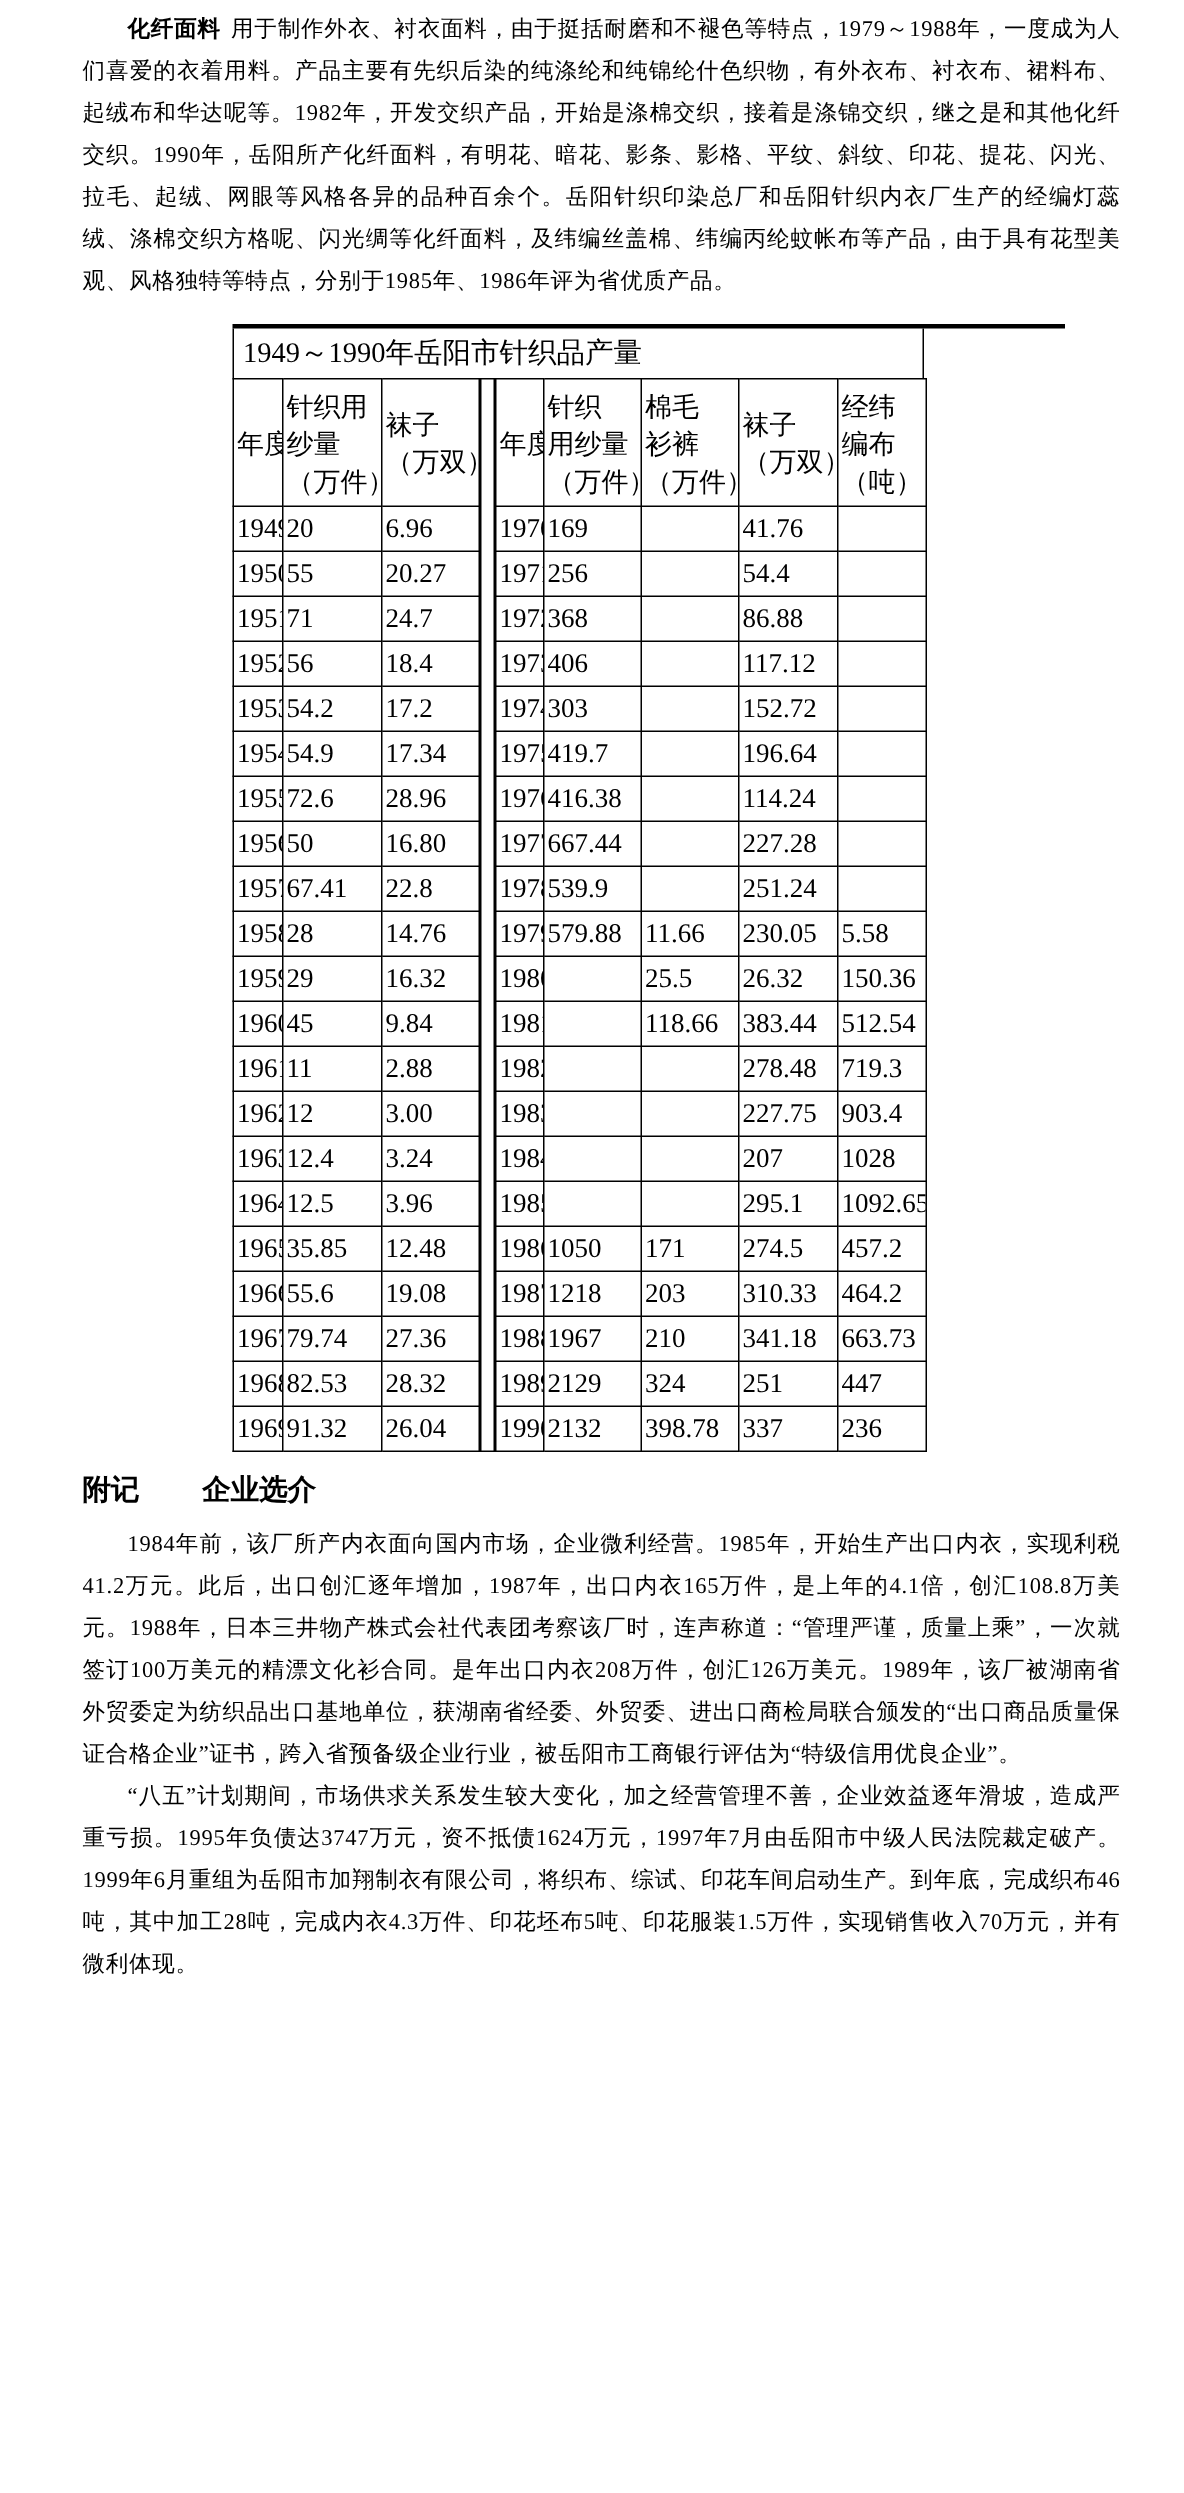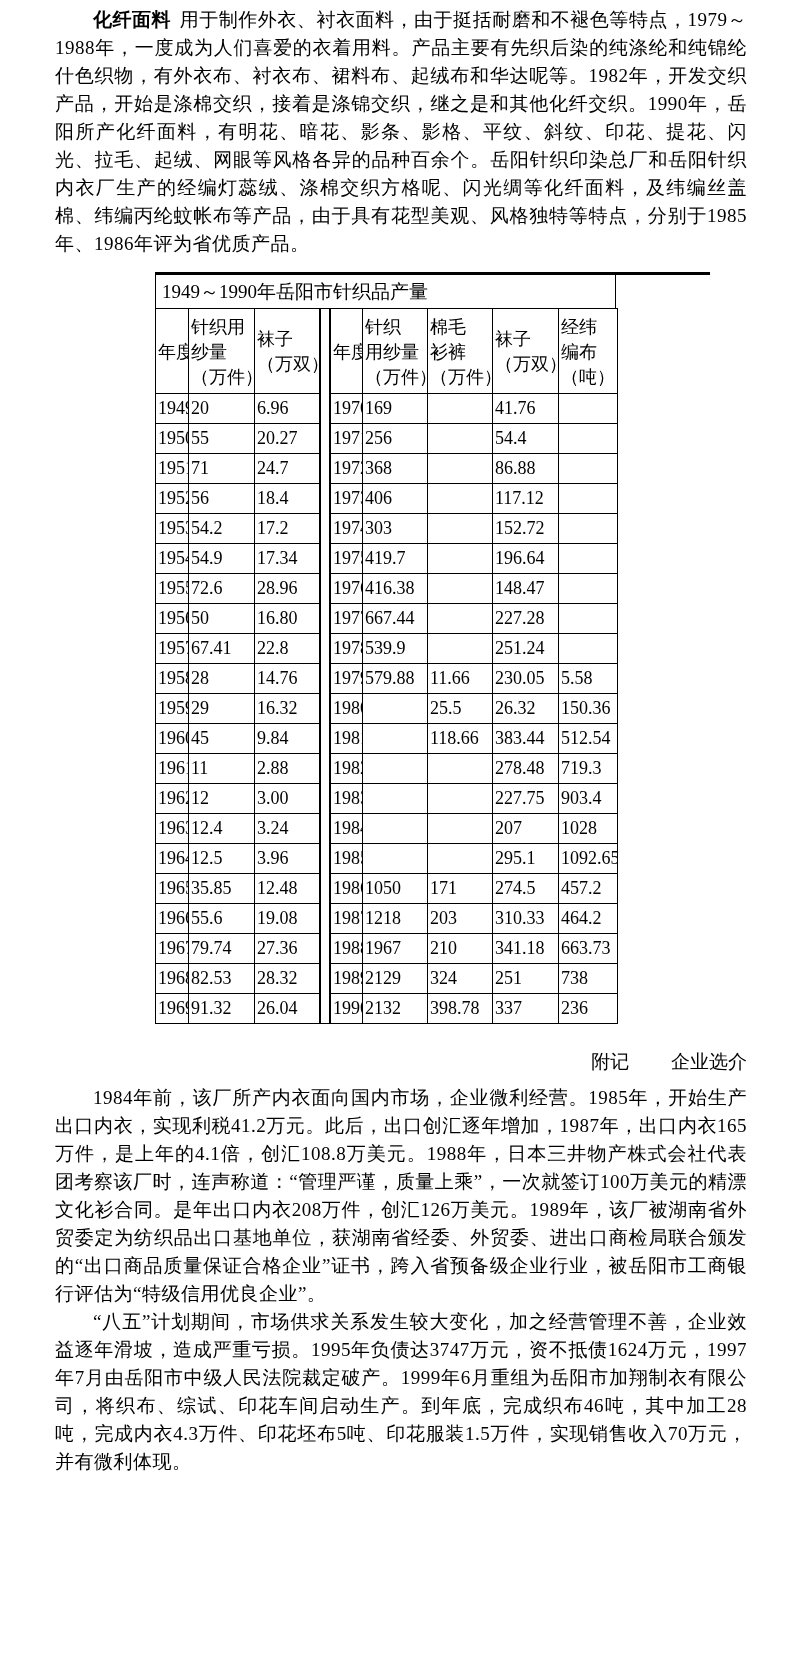--- a/index.html
+++ b/index.html
@@ -12,34 +12,34 @@
     width: 789px;
     min-height: 1662px;
     font-family: "Liberation Serif", "DejaVu Serif", serif;
   }
   .page {
     padding: 6px 42px 24px 55px;
     box-sizing: border-box;
   }
   .para {
     margin: 0;
-    font-size: 19px;
+    font-size: 15px;
     line-height: 28px;
     text-align: justify;
     text-indent: 2em;
     letter-spacing: 0.5px;
   }
   .para .lead {
     font-weight: bold;
     margin-right: 0.45em;
   }
   
   .ktable-wrap {
     width: 555px;
-    margin: 14px 0 24px 100px;
+    margin: 14px 0 12px 100px;
     border-top: 3px solid #000;
     box-sizing: border-box;
   }
   .ktable-title {
     box-sizing: border-box;
     width: 461px;
     border-left: 1px solid #000;
     border-right: 1px solid #000;
     height: 33px;
     line-height: 33px;
@@ -82,22 +82,22 @@
     border-left: 1px solid #000;
     border-right: 1px solid #000;
     border-top: 1px solid #000;
     border-bottom: 1px solid #000;
     box-sizing: content-box;
   }
   .left-half  { width: 164px; }
   .right-half { width: 287px; }
   
   .section-heading {
-    text-align: right;
-    font-weight: normal;
+    text-align: left;
+    font-weight: bold;
     font-size: 19px;
     line-height: 28px;
     margin: 10px 0 8px 0;
   }
   .section-heading .hgap { display: inline-block; width: 2.2em; }
 </style>
 </head>
 <body>
 
 <div class="page">
@@ -314,21 +314,21 @@
               <td>1975</td>
               <td>419.7</td>
               <td></td>
               <td>196.64</td>
               <td></td>
             </tr>
             <tr>
               <td>1976</td>
               <td>416.38</td>
               <td></td>
-              <td>148.47</td>
+              <td>114.24</td>
               <td></td>
             </tr>
             <tr>
               <td>1977</td>
               <td>667.44</td>
               <td></td>
               <td>227.28</td>
               <td></td>
             </tr>
             <tr>
@@ -406,21 +406,21 @@
               <td>1967</td>
               <td>210</td>
               <td>341.18</td>
               <td>663.73</td>
             </tr>
             <tr>
               <td>1989</td>
               <td>2129</td>
               <td>324</td>
               <td>251</td>
-              <td>738</td>
+              <td>447</td>
             </tr>
             <tr>
               <td>1990</td>
               <td>2132</td>
               <td>398.78</td>
               <td>337</td>
               <td>236</td>
             </tr>
           </tbody>
         </table>

